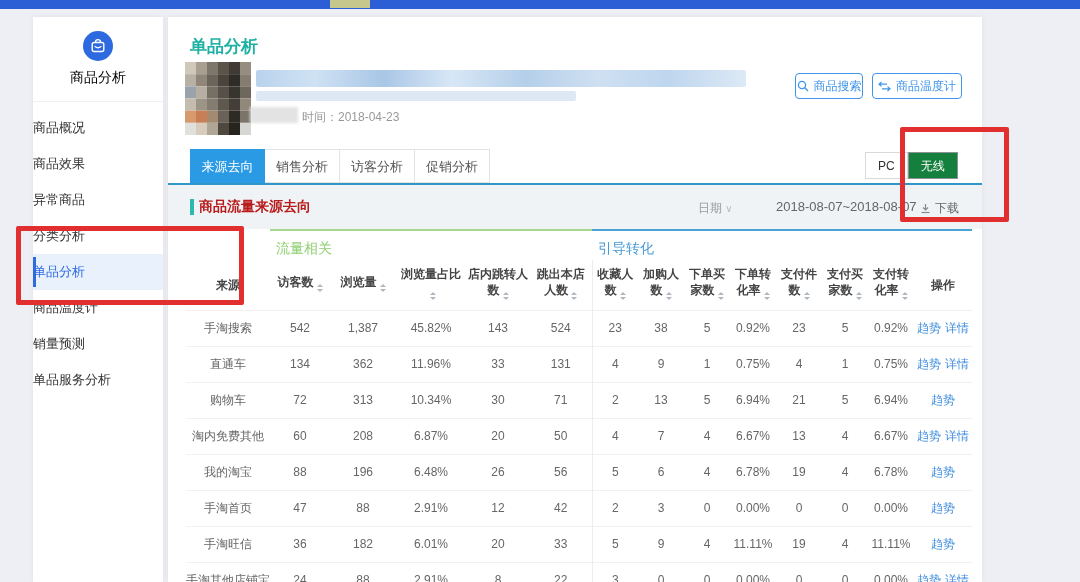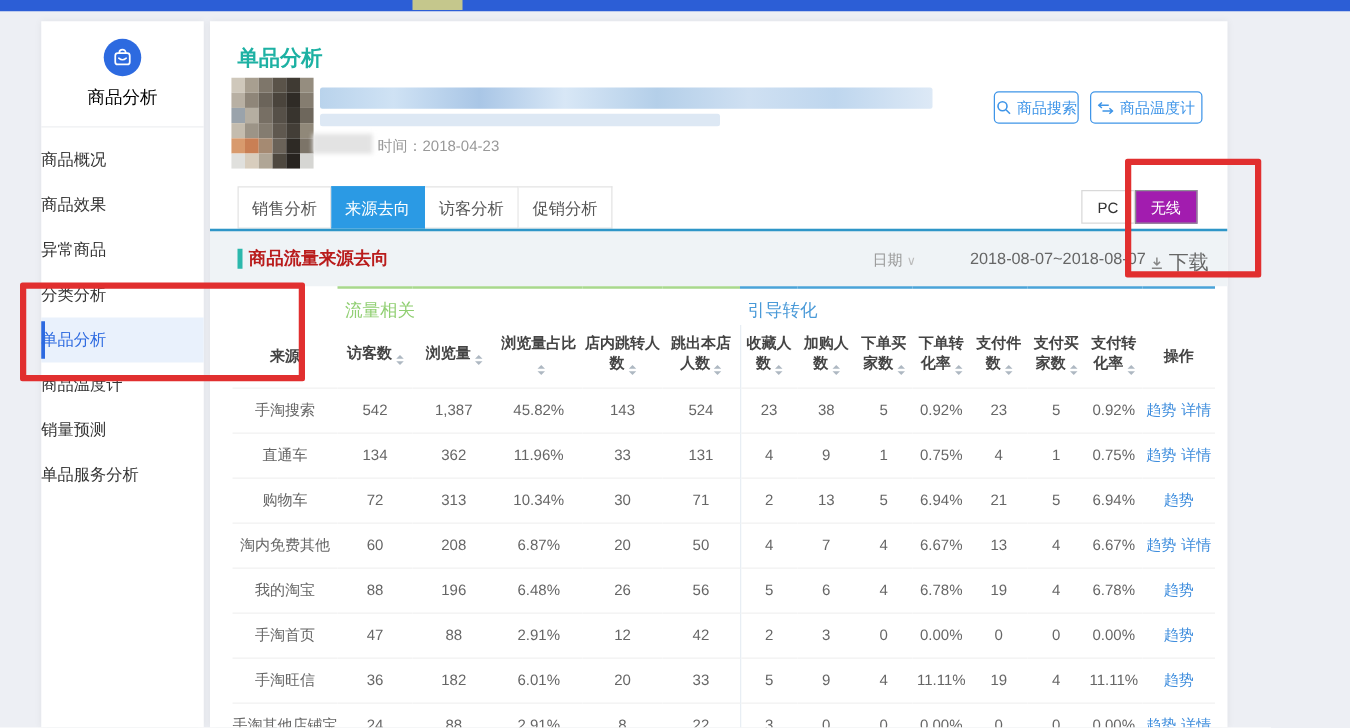--- a/index.html
+++ b/index.html
@@ -42,30 +42,30 @@
   .tabs { position:absolute; left:22px; top:132px; display:flex; height:34px; }
   .tab { width:75px; height:34px; line-height:33px; text-align:center; font-size:13px; color:#555; background:#fff;
     border:1px solid #e3e3e3; border-left:none; cursor:pointer; }
   .tab:first-child { border-left:1px solid #e3e3e3; }
   .tab.active { background:#2b9ae4; color:#fff; border-color:#2b9ae4; }
 
   
   .device-toggle { position:absolute; top:135px; left:697px; display:flex; }
   .dev-btn { height:27px; padding:0 12px; line-height:26px; font-size:12px; text-align:center; cursor:pointer; }
   .dev-pc { background:#fff; border:1px solid #d9d9d9; color:#333; }
-  .dev-wl { background:#a21caf; border:1px solid #8d9094; color:#fff; }
+  .dev-wl { background:#15803d; border:1px solid #8d9094; color:#fff; }
 
   
   .band { position:absolute; left:0; top:166px; width:814px; height:46px; background:#eff3f6; border-top:2px solid #2e96c8; }
   .section-title { position:absolute; left:22px; top:13px; font-size:14px; font-weight:bold; color:#b91c1c; padding-left:9px; }
   .section-title::before { content:""; position:absolute; left:0; top:1px; bottom:1px; width:4px; background:#2cb8ac; }
   .band-date-label { position:absolute; left:530px; top:15px; font-size:12px; color:#999; cursor:pointer; }
   .band-caret { color:#bbb; font-size:10px; }
   .band-date { position:absolute; left:608px; top:14px; font-size:13px; color:#666; }
-  .band-download { position:absolute; left:752px; top:15px; font-size:16px; color:#666; cursor:pointer; display:flex; gap:4px; align-items:center; }
+  .band-download { position:absolute; left:752px; top:15px; font-size:12px; color:#666; cursor:pointer; display:flex; gap:4px; align-items:center; }
 
   
   .tbl-wrap { position:absolute; left:18px; top:212px; width:786px; }
   table { border-collapse:collapse; table-layout:fixed; width:786px; }
   thead th { font-size:12px; color:#444; font-weight:bold; vertical-align:middle; line-height:1.35; padding:2px 1px; }
   tr.group-row th { height:30px; vertical-align:bottom; text-align:left; font-weight:normal; }
   tr.group-row .g-green { border-top:2px solid #a8d88c; color:#90cf72; font-size:14px; padding-left:6px; }
   tr.group-row .g-blue  { border-top:2px solid #4aa3d8; color:#4a9ad8; font-size:14px; padding-left:6px; }
   tr.col-row th { height:50px; text-align:center; }
   td { font-size:12px; color:#666; text-align:center; height:36px; border-top:1px solid #f1f1f1; overflow:hidden; white-space:nowrap; }
@@ -168,22 +168,22 @@
   </div>
   <div class="btn-outline btn-thermo">
     <svg width="13" height="11" viewBox="0 0 13 11">
       <path d="M3.5 1 L1 3.2 L3.5 5.4 M1 3.2 H9" fill="none" stroke="#3f95e8" stroke-width="1.2"></path>
       <path d="M9.5 5.6 L12 7.8 L9.5 10 M12 7.8 H4" fill="none" stroke="#3f95e8" stroke-width="1.2"></path>
     </svg>
     <span>商品温度计</span>
   </div>
 
   <div class="tabs">
+      <div class="tab active">来源去向</div>
       <div class="tab">销售分析</div>
-      <div class="tab active">来源去向</div>
       <div class="tab">访客分析</div>
       <div class="tab">促销分析</div>
     </div>
 
   <div class="device-toggle">
     <div class="dev-btn dev-pc">PC</div>
     <div class="dev-btn dev-wl">无线</div>
   </div>
 
   <div class="band">

